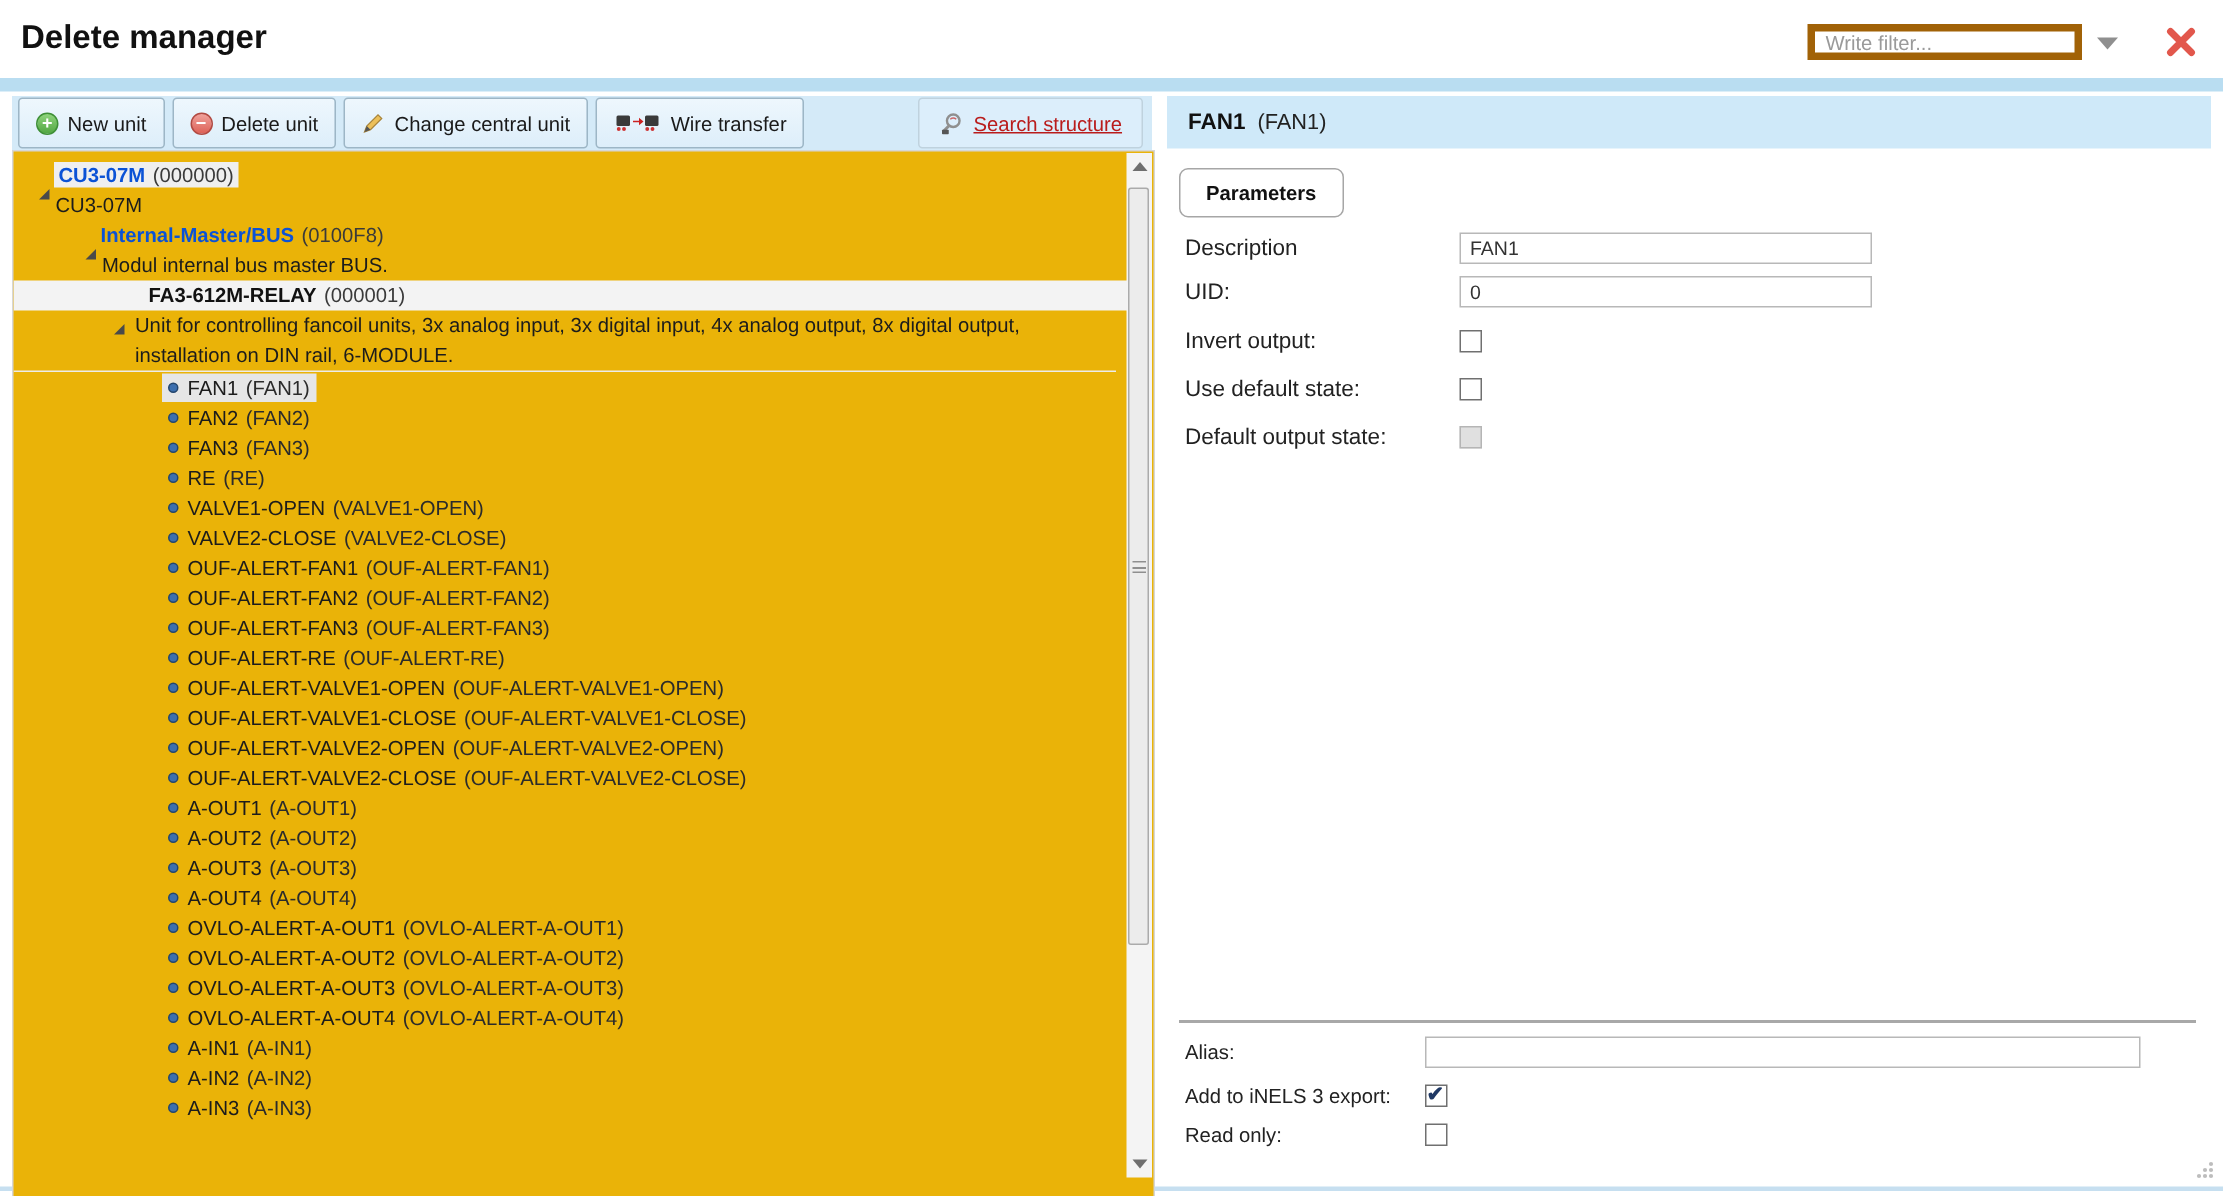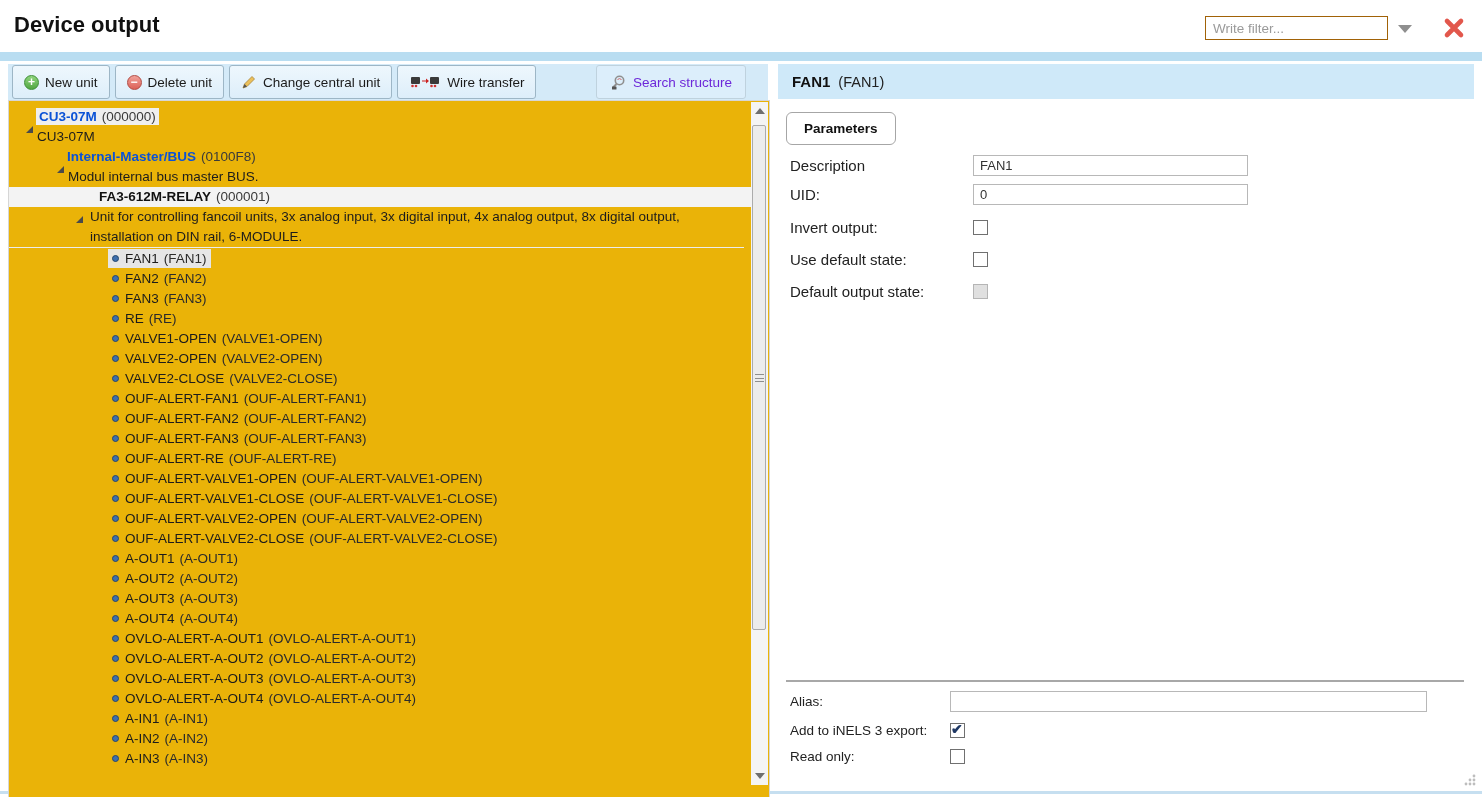--- a/index.html
+++ b/index.html
@@ -2,37 +2,37 @@
 <html><head>
 <meta charset="utf-8">
 <style>
   * { box-sizing: border-box; margin: 0; padding: 0; }
   html,body { width:1482px; height:797px; background:#fff; overflow:hidden;
               font-family:"Liberation Sans", sans-serif; }
 
   
   .app-title { position:absolute; left:14px; top:12px; font-size:22px; font-weight:bold; color:#111; }
   .filter-box { position:absolute; left:1205px; top:16px; width:183px; height:24px;
-                border:1px solid #a16207; font-size:13.5px; padding:0 7px; color:#333; outline:none; }
+                border:5px solid #a16207; font-size:13.5px; padding:0 7px; color:#333; outline:none; }
   .filter-box::placeholder { color:#9a9a9a; }
   .dd-arrow { position:absolute; left:1398px; top:25px; width:0; height:0;
               border-left:7px solid transparent; border-right:7px solid transparent;
               border-top:8px solid #8f8f8f; cursor:pointer; }
   .close-btn { position:absolute; left:1441px; top:15px; width:26px; height:26px; cursor:pointer; }
   .accent-strip { position:absolute; left:0; top:52px; width:1482px; height:9px; background:#b9ddf1; }
   .bottom-strip { position:absolute; left:0; top:791px; width:1482px; height:3px; background:#c6dff0; }
 
   
   .toolbar { position:absolute; left:8px; top:64px; width:760px; height:36px; background:#d4eaf8;
              display:flex; align-items:center; gap:5px; padding:0 4px; }
   .tbtn { height:15px; display:inline-flex; align-items:center; gap:6px; padding:16px 11px;
           background:linear-gradient(#eef7fd,#ddeefa); border:1px solid #9db6c6; border-radius:3px;
           font-size:13.5px; color:#1a1a1a; cursor:pointer; white-space:nowrap;text-align:center; }
-  .tbtn.disabled { margin-left:auto; margin-right:18px; color:#6d28d9; cursor:default;
-                   background:#dceefb; border-color:#bfd2de; width:150px; justify-content:center; }
+  .tbtn.disabled { margin-left:auto; margin-right:2px; color:#b91c1c; cursor:default;
+                   background:#dceefb; border-color:#bfd2de; width:150px; justify-content:center;text-decoration:underline; }
   .ic-circle { width:15px; height:15px; border-radius:50%; color:#fff; font-size:12px; line-height:13px;
                font-weight:bold; text-align:center; flex:0 0 auto; }
   .ic-plus  { background:linear-gradient(#8fd47d,#53a743); border:1px solid #3e8f36; }
   .ic-minus { background:linear-gradient(#f0a29b,#dd6157); border:1px solid #b14a42; }
   .ic-plus::after  { content:"+"; }
   .ic-minus::after { content:"−"; }
 
   
   .tree-panel { position:absolute; left:8px; top:100px; width:762px; height:724px;
                 border:1px solid #d6d6d6; background:#eab308; overflow:hidden; }
@@ -99,21 +99,21 @@
   .frow2 { display:flex; align-items:center; margin-bottom:11px; }
   .frow2 label { width:172px; padding-left:12px; font-size:13.5px; color:#222; }
   .alias-input { width:477px; height:21px; border:1px solid #b8b8b8; font-size:13px; padding:0 6px;
                  color:#333; outline:none; }
 
   .resize-grip { position:absolute; left:1460px; top:770px; cursor:nwse-resize; }
 </style>
 </head>
 <body>
 
-<div class="app-title">Device output</div>
+<div class="app-title">Delete manager</div>
 <input class="filter-box" placeholder="Write filter..." style="">
 <div class="dd-arrow"></div>
 <div class="close-btn">
   <svg width="26" height="26" viewBox="0 0 26 26">
     <path d="M6 6 L20 20 M20 6 L6 20" stroke="#e2574c" stroke-width="4.6" stroke-linecap="round"></path>
   </svg>
 </div>
 <div class="accent-strip"></div>
 <div class="bottom-strip"></div>
 
@@ -239,27 +239,20 @@
 
         <div class="leaf-row">
           <span class="leaf-inner">
             <span class="bullet"></span>
             <span class="leaf-name">VALVE1-OPEN</span>
             <span class="leaf-echo">(VALVE1-OPEN)</span>
           </span>
         </div>
 
 
-        <div class="leaf-row">
-          <span class="leaf-inner">
-            <span class="bullet"></span>
-            <span class="leaf-name">VALVE2-OPEN</span>
-            <span class="leaf-echo">(VALVE2-OPEN)</span>
-          </span>
-        </div>
 
         <div class="leaf-row">
           <span class="leaf-inner">
             <span class="bullet"></span>
             <span class="leaf-name">VALVE2-CLOSE</span>
             <span class="leaf-echo">(VALVE2-CLOSE)</span>
           </span>
         </div>
 
         <div class="leaf-row">

